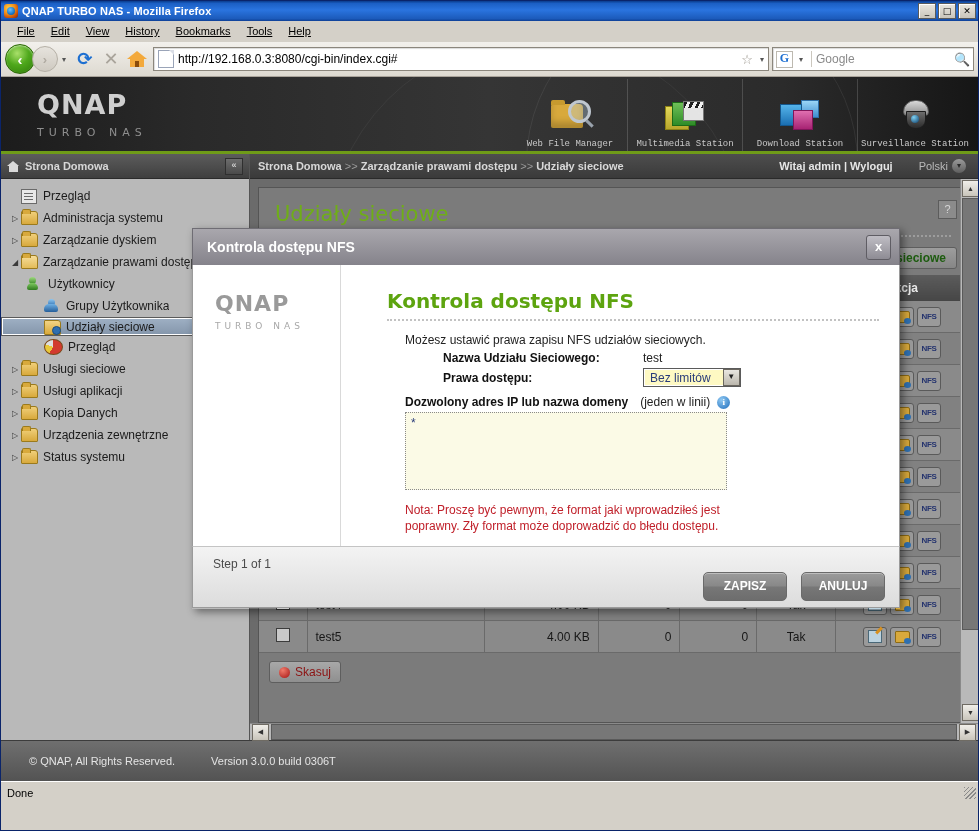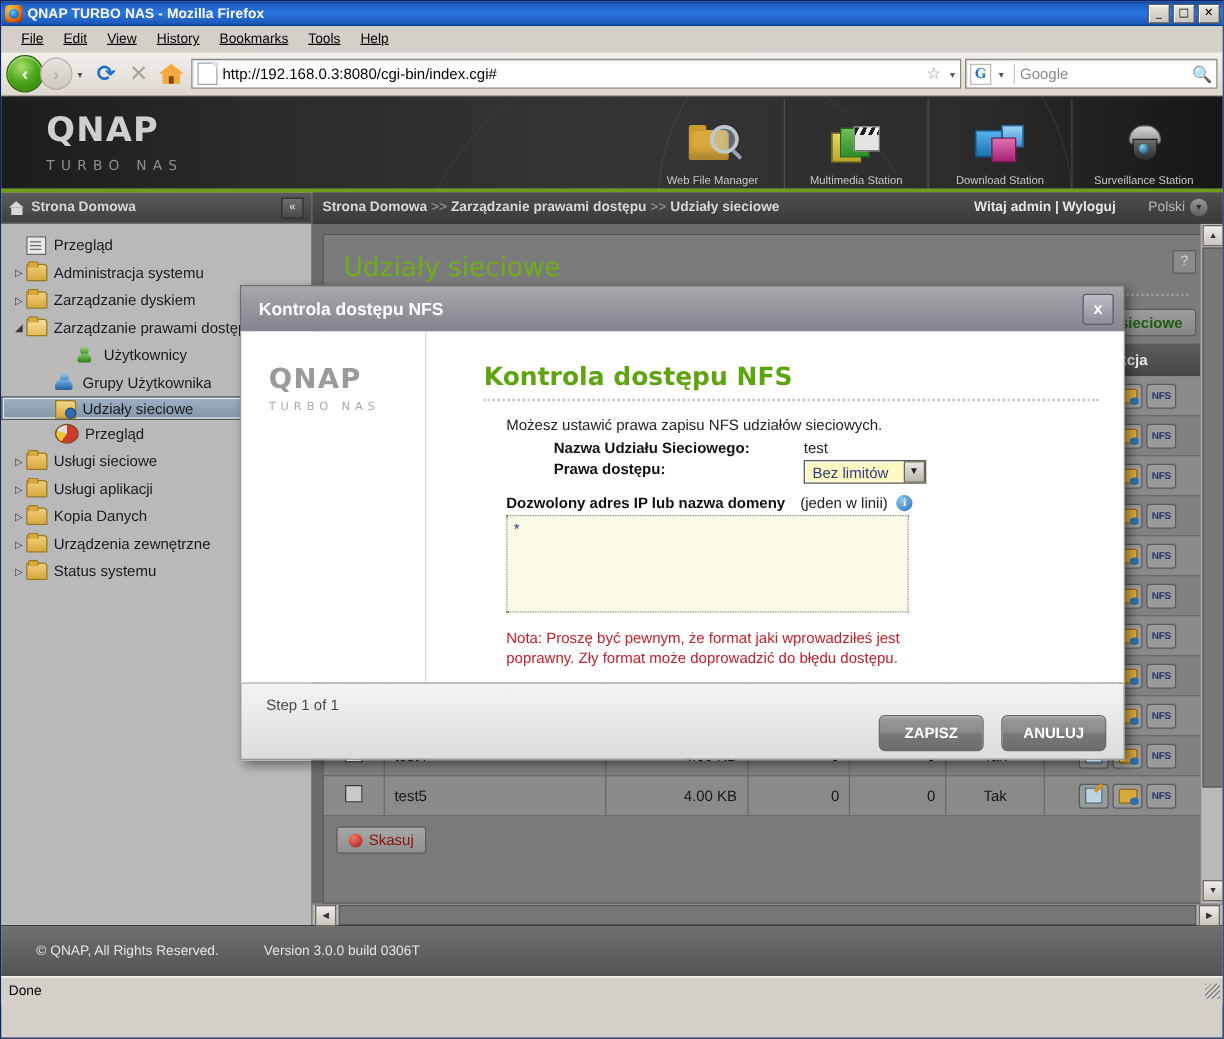--- a/index.html
+++ b/index.html
@@ -75,21 +75,21 @@
   .qnap-banner{height:74px;position:relative;overflow:hidden;
     background:linear-gradient(to right,#1c1c1c 0%,#2a2a2a 20%,#353535 50%,#2b2b2b 80%,#161616 100%);
     border-bottom:3px solid #6f9b18;}
   .qnap-banner:before{content:"";position:absolute;right:120px;top:-80px;width:330px;height:330px;
     border-radius:50%;border:1px solid rgba(255,255,255,.07);}
   .qnap-banner:after{content:"";position:absolute;right:230px;top:-40px;width:420px;height:420px;
     border-radius:50%;border:1px solid rgba(255,255,255,.05);}
   .qlogo{position:absolute;left:36px;top:12px;}
   .qlogo .q1{font-family:"DejaVu Sans",sans-serif;font-size:27px;font-weight:bold;color:#cfcfcf;letter-spacing:1px;}
   .qlogo .q2{font-family:"DejaVu Sans",sans-serif;font-size:11px;color:#8e8e8e;letter-spacing:5px;margin-top:6px;}
-  .stations{position:absolute;right:6px;top:2px;display:flex;height:70px;}
+  .stations{position:absolute;right:6px;top:2px;display:flex;height:70px;font-family:Liberation Mono, monospace;}
   .station{width:114px;height:70px;display:flex;flex-direction:column;align-items:center;justify-content:flex-end;
            border-left:1px solid rgba(255,255,255,.16);padding-bottom:4px;}
   .station:first-child{border-left:none;}
   .st-label{font-size:9px;color:#c9c9c9;white-space:nowrap;}
   .st-ic{height:40px;width:46px;position:relative;margin-bottom:3px;}
   .ic-folder{position:absolute;left:4px;top:8px;width:32px;height:24px;background:#d8a93c;border-radius:2px 4px 2px 2px;
              box-shadow:inset 0 -6px 6px rgba(0,0,0,.2);}
   .ic-folder:before{content:"";position:absolute;left:0;top:-4px;width:14px;height:5px;background:#c79a2f;border-radius:2px 2px 0 0;}
   .ic-mag{position:absolute;right:2px;top:4px;width:17px;height:17px;border:3px solid #bfc7d0;border-radius:50%;background:rgba(190,215,235,.35);}
   .ic-mag:after{content:"";position:absolute;right:-6px;bottom:-5px;width:9px;height:3px;background:#9aa3ad;transform:rotate(45deg);}
@@ -210,21 +210,21 @@
          text-align:center;line-height:21px;}
   .dlg-body{background:#fff;border-left:1px solid #9a9a9a;border-right:1px solid #9a9a9a;
             height:281px;display:flex;position:relative;}
   .dlg-left{width:148px;padding:26px 0 0 22px;box-sizing:border-box;border-right:1px solid #d9d9d9;}
   .dlg-left .l1{font-family:"DejaVu Sans",sans-serif;font-size:22px;font-weight:bold;color:#9a9a9a;letter-spacing:1px;}
   .dlg-left .l2{font-family:"DejaVu Sans",sans-serif;font-size:9px;color:#a8a8a8;letter-spacing:4px;margin-top:5px;}
   .dlg-right{flex:1;padding:24px 20px 0 46px;box-sizing:border-box;}
   .dlg-h{font-size:20px;color:#5da40f;font-family:"DejaVu Sans",sans-serif;font-weight:bold;}
   .dlg-dots{border-bottom:2px dotted #c2c2c2;margin:6px 0 12px 0;}
   .f-intro{font-size:12px;color:#222;margin:0 0 4px 18px;}
-  .frow{display:flex;margin:0 0 3px 18px;font-size:12px;padding-left:38px;}
+  .frow{display:flex;align-items:center;margin:0 0 3px 18px;font-size:12px;padding-left:38px;}
   .flabel{font-weight:bold;color:#111;width:200px;}
   .fval{color:#222;}
   .sel{border:1px solid #5a5a5a;background:#fef9c3;display:flex;align-items:center;height:17px;
        box-shadow:inset 0 0 0 1px #fff;}
   .sel .sv{padding:0 6px;font-size:12px;color:#2a3c7a;white-space:nowrap;}
   .sel .sarrow{width:15px;height:15px;margin-left:6px;background:linear-gradient(to bottom,#e9e6e0,#bbb7ad);
                border:1px solid #6a665e;font-size:8px;text-align:center;line-height:14px;color:#222;}
   .ta-label{display:flex;align-items:center;margin:8px 0 3px 18px;font-size:12px;}
   .ta-label b{color:#111;}
   .ta-label .paren{margin-left:12px;color:#222;}
@@ -379,21 +379,21 @@
         </div>
 
         <div class="tn">
           <span class="arrow">◢</span>
           <span class="ic">
               <span class="ic-fold open" style="position:absolute"></span>
             </span>
           <span class="lbl">Zarządzanie prawami dostępu</span>
         </div>
 
-        <div class="tn" style="padding-left:58px">
+        <div class="tn" style="padding-left:23px">
           <span class="ic ic-user"></span>
           <span class="lbl">Użytkownicy</span>
         </div>
 
         <div class="tn" style="padding-left:42px">
           <span class="ic ic-grp"></span>
           <span class="lbl">Grupy Użytkownika</span>
         </div>
 
         <div class="tn sel" style="padding-left:42px">

